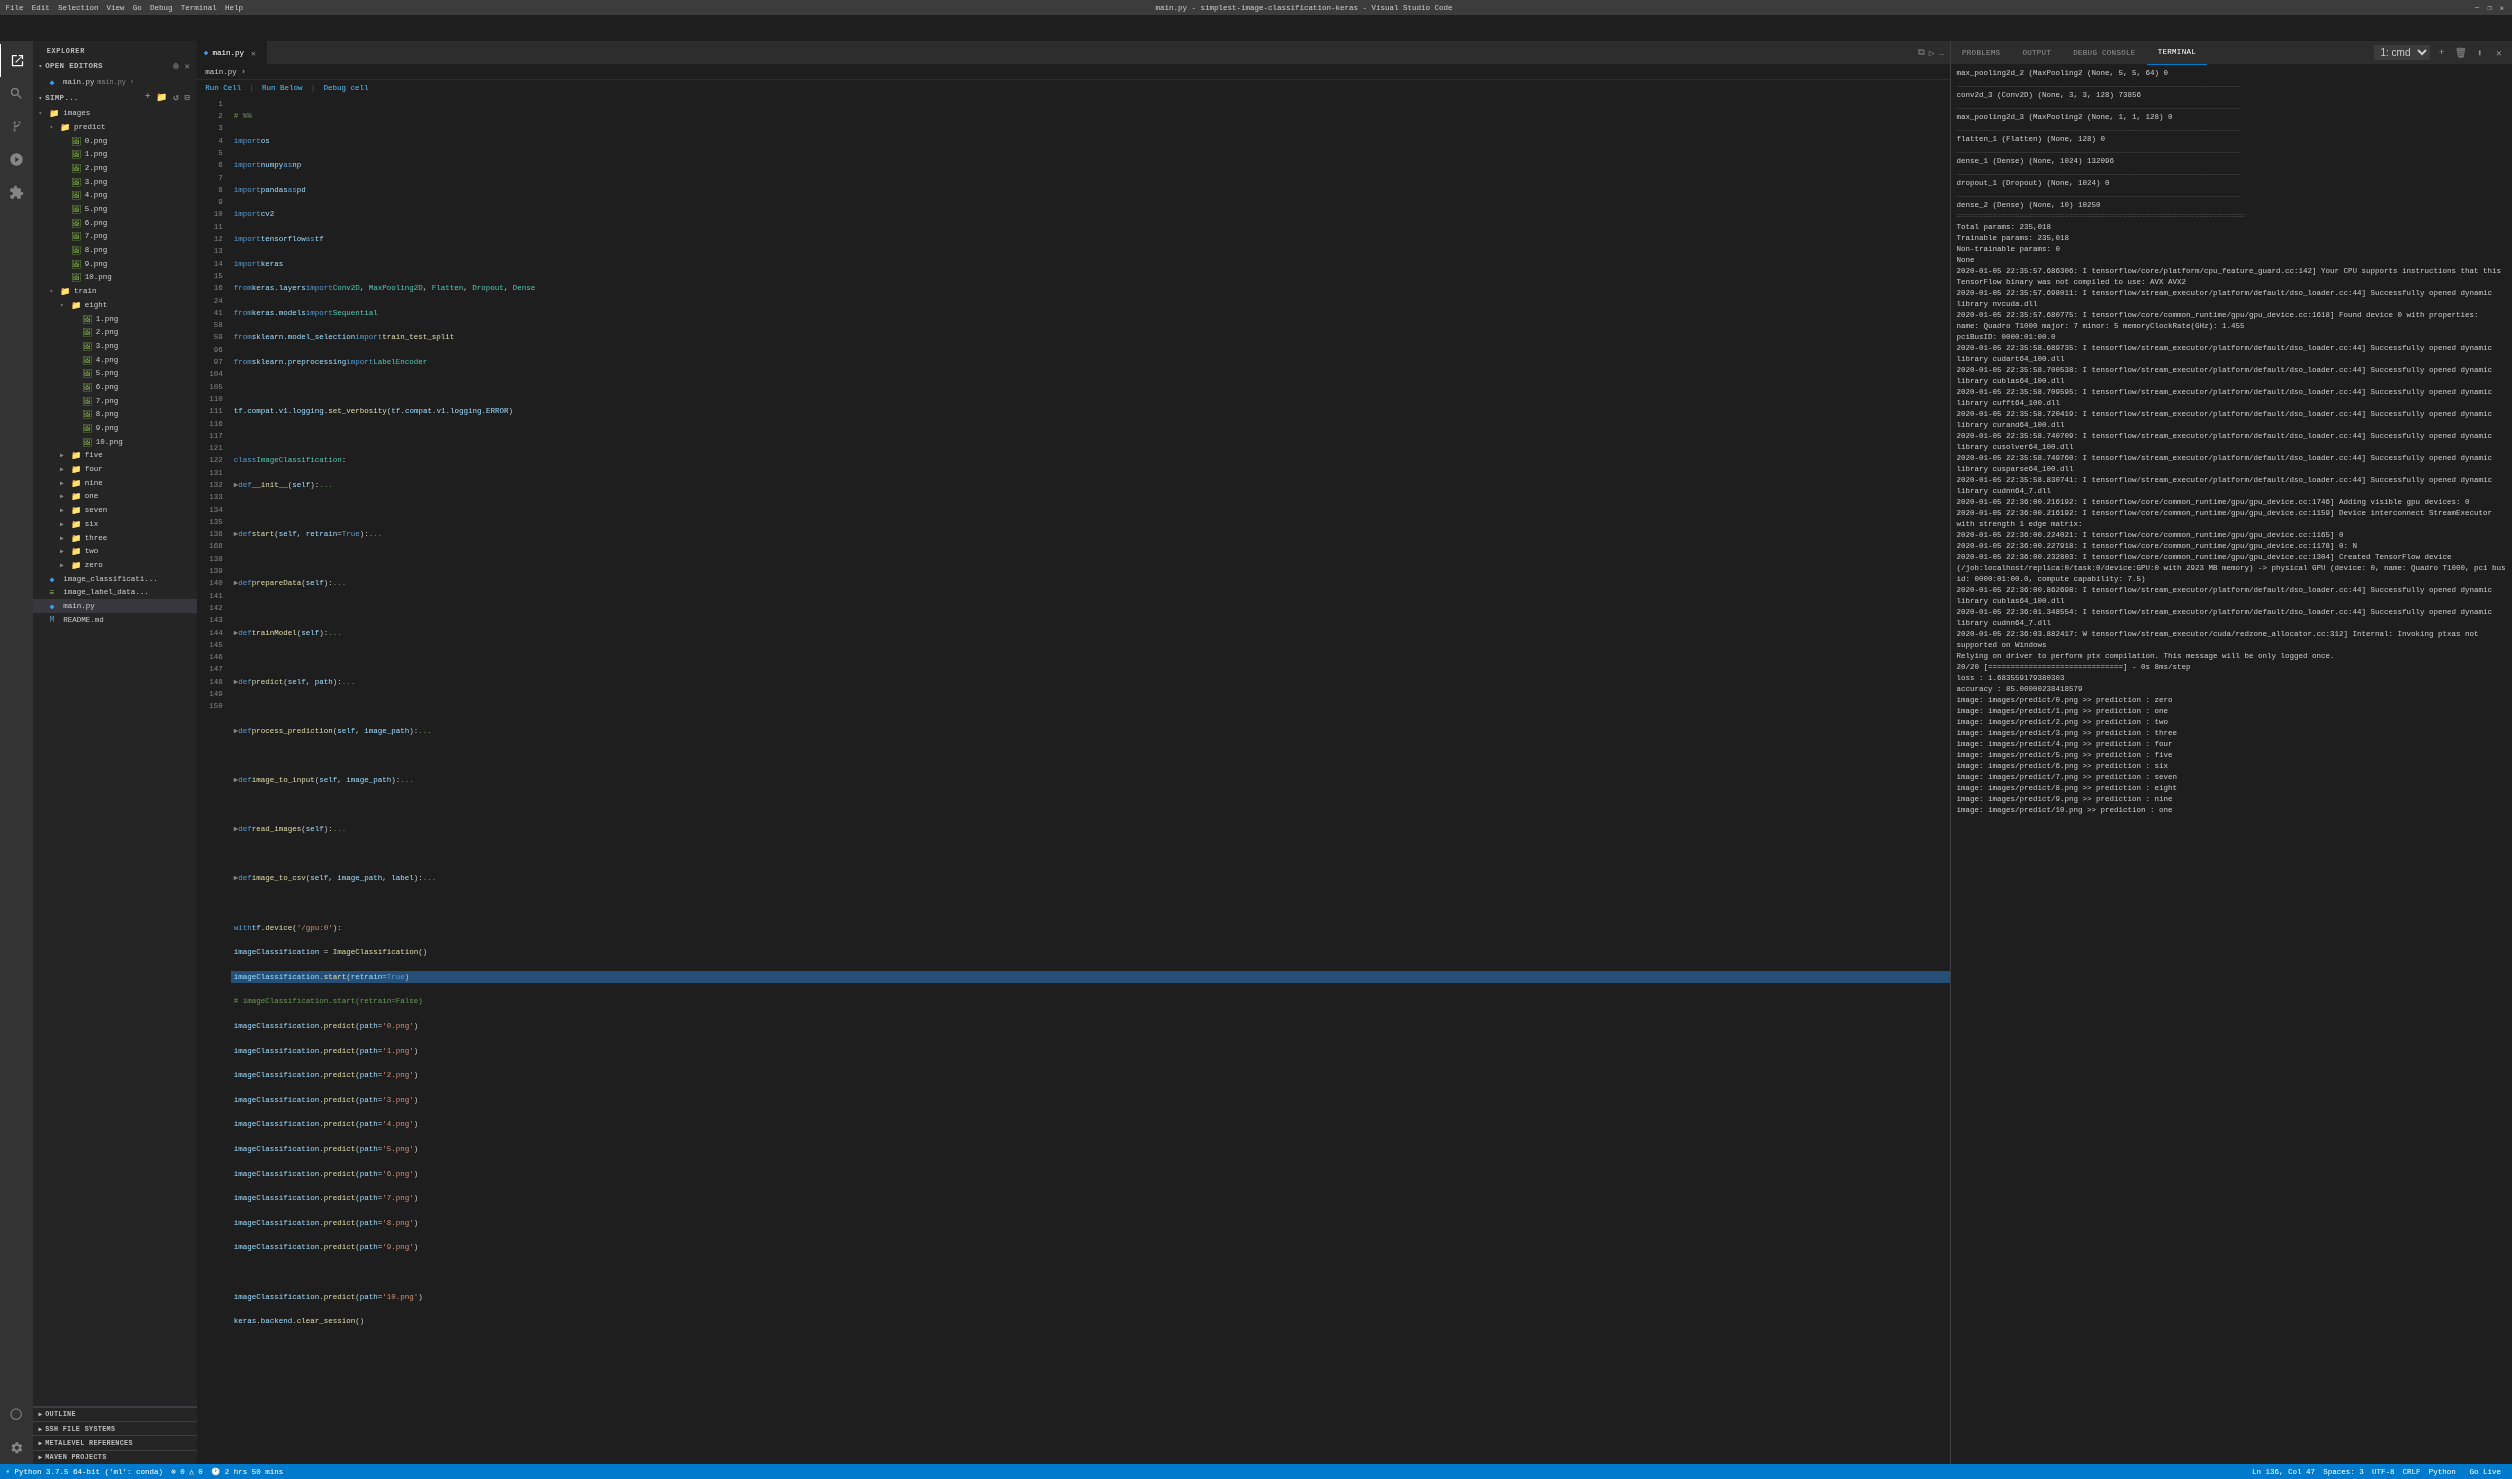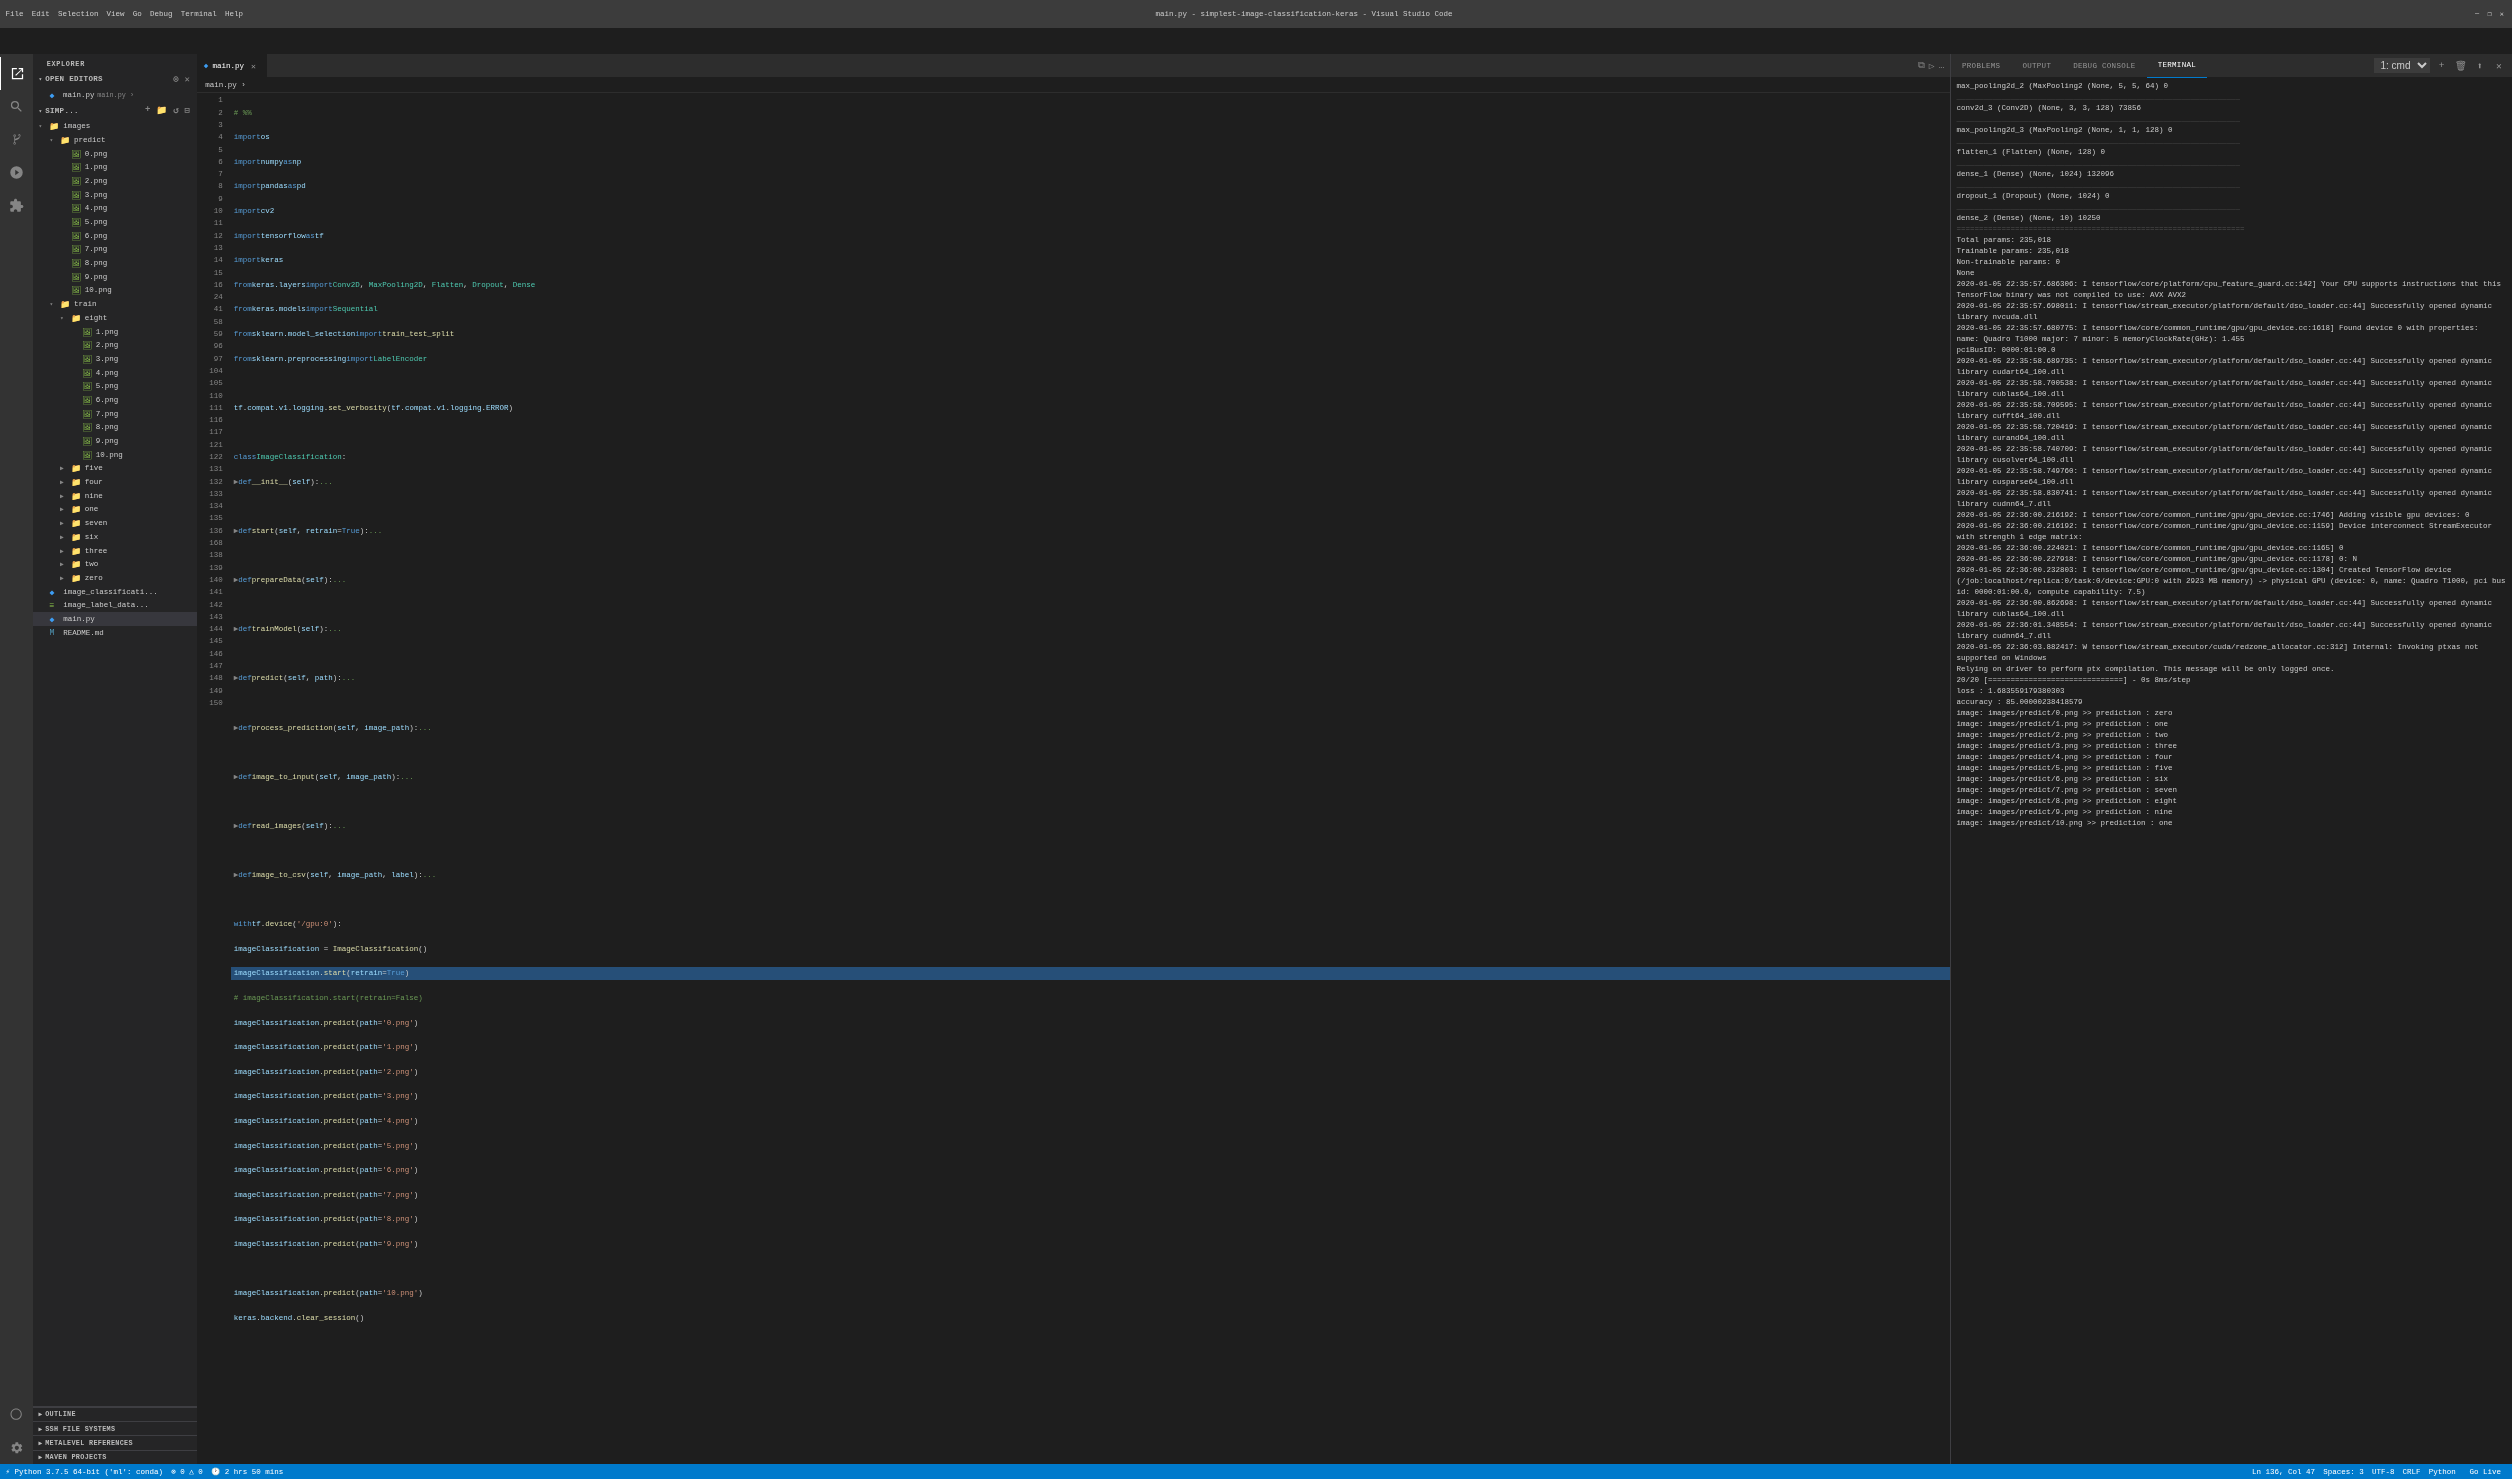--- a/index.html
+++ b/index.html
@@ -10,21 +10,21 @@
       font-size: 7.5px;
       overflow: hidden;
       width: 100vw;
       height: 100vh;
       display: flex;
       flex-direction: column;
     }
     
     #title-bar {
       background: #3c3c3c;
-      height: 28px;
+      height: 15px;
       display: flex;
       align-items: center;
       justify-content: space-between;
       padding: 0 5.5px;
       flex-shrink: 0;
     }
     #title-bar .title-text {
       font-size: 7.5px;
       color: #cccccc;
       position: absolute;
@@ -714,20 +714,27 @@
           <span style="font-size:9.6px;color:#858585;cursor:pointer">⧉</span>
           <span style="font-size:9.6px;color:#858585;cursor:pointer">▷</span>
           <span style="font-size:9.6px;color:#858585;cursor:pointer">…</span>
         </div>
       </div>
 
       <div id="breadcrumb">
         <span>main.py  ›</span>
       </div>
 
+      <div id="cell-toolbar">
+        <span class="cell-btn">Run Cell</span>
+        <span class="cell-separator">|</span>
+        <span class="cell-btn">Run Below</span>
+        <span class="cell-separator">|</span>
+        <span class="cell-btn">Debug cell</span>
+      </div>
 
       <div id="code-editor">
         <div class="line-numbers">
           <div>1</div>
             <div>2</div>
             <div>3</div>
             <div>4</div>
             <div>5</div>
           <div>6</div>
             <div>7</div>

